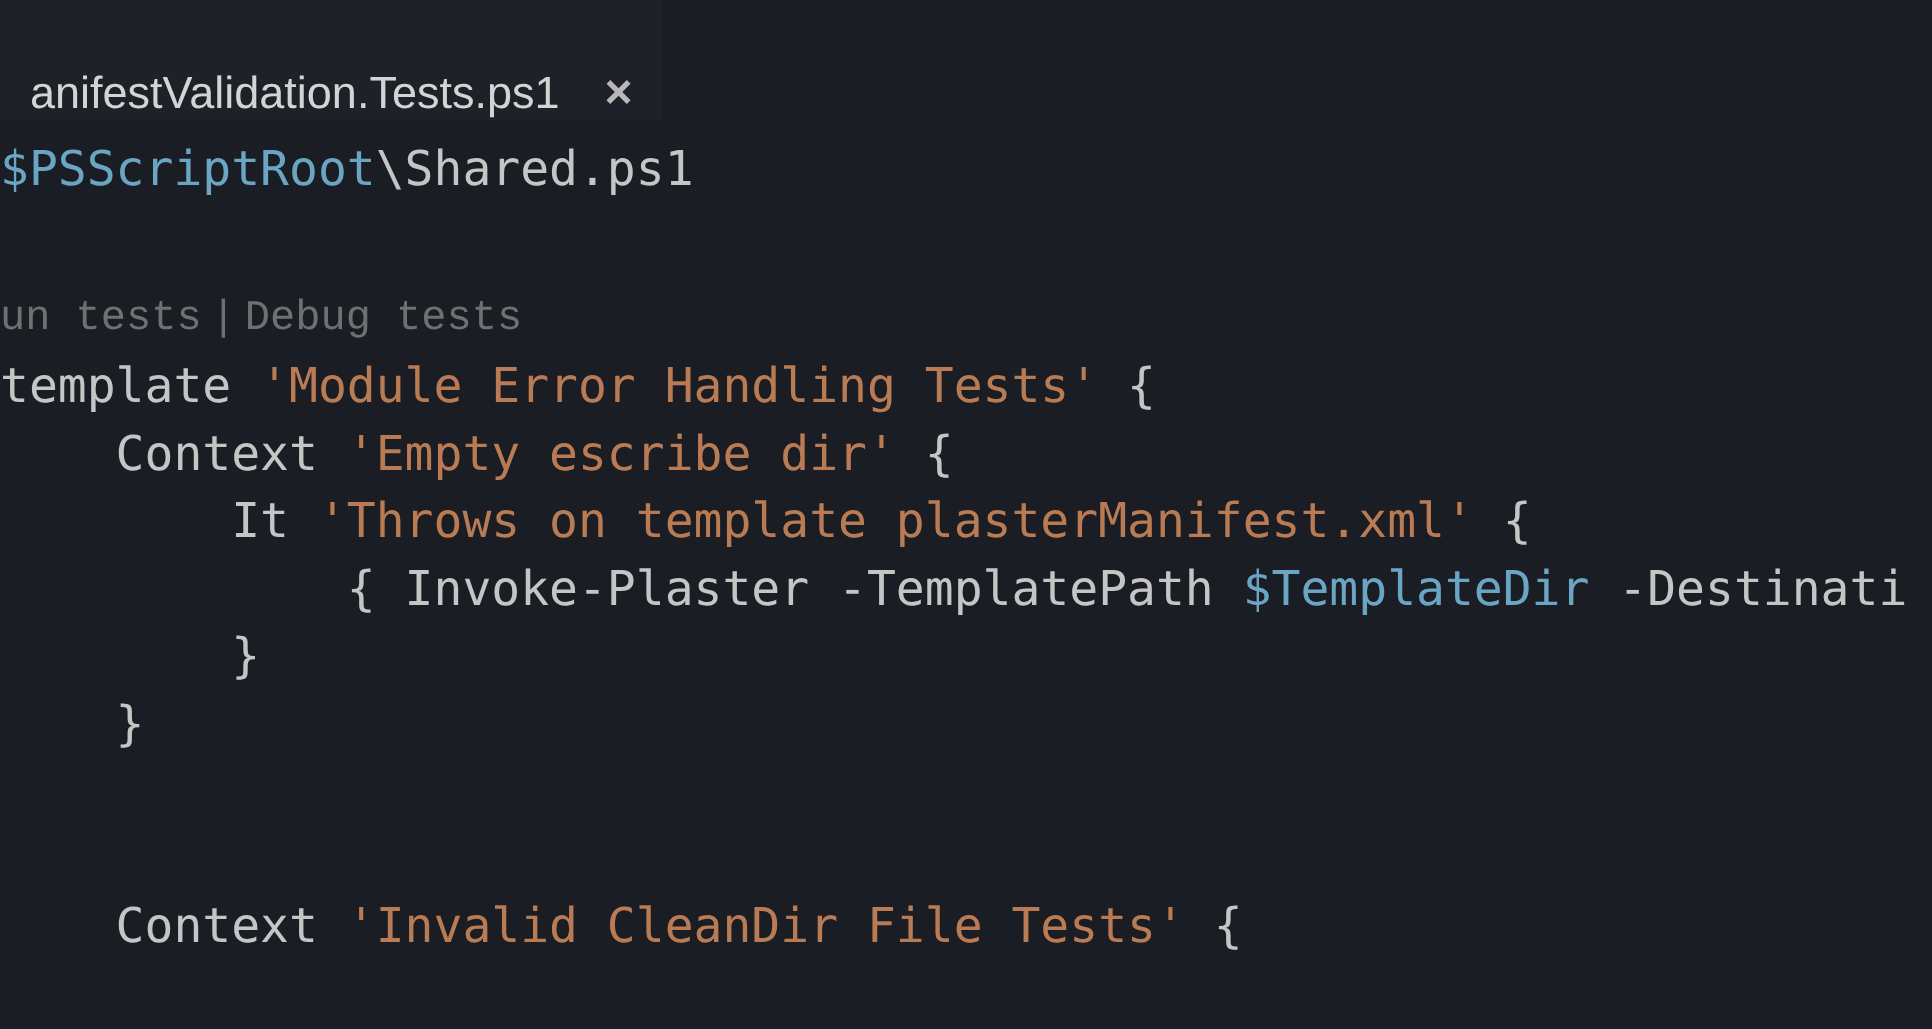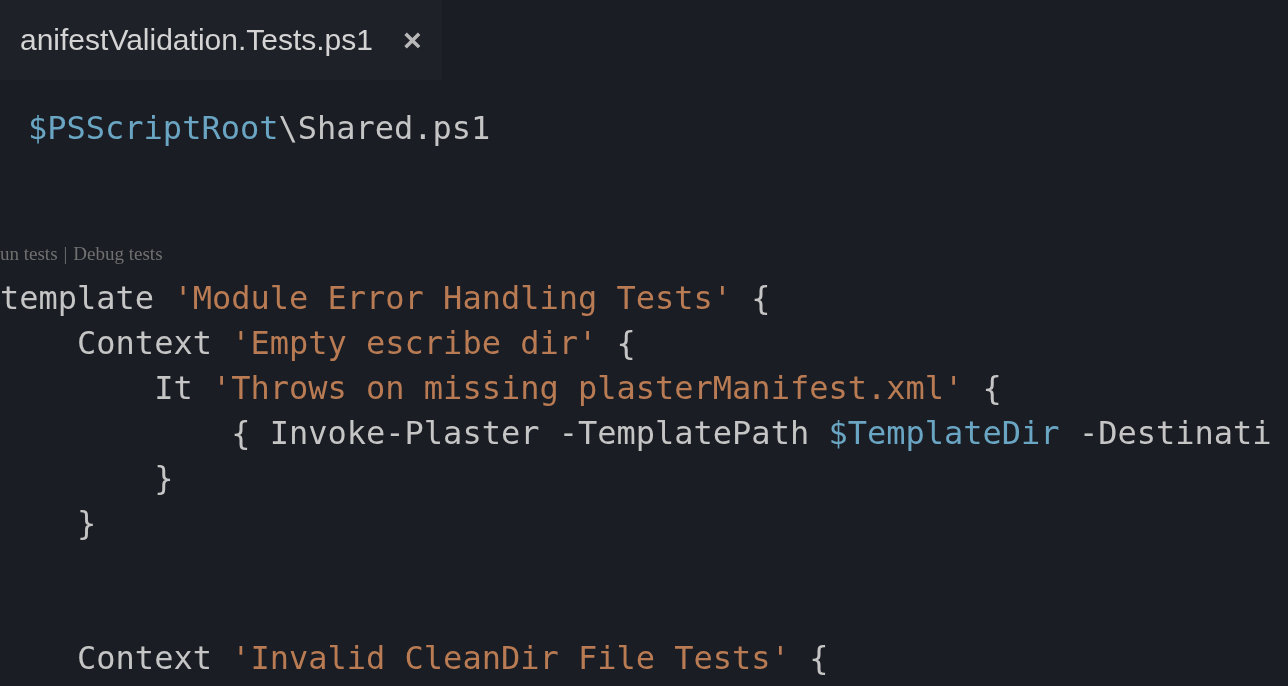--- a/index.html
+++ b/index.html
@@ -16,21 +16,21 @@
       color: #c5c5c5;
     }
     .tab-bar {
       height: 80px;
       display: flex;
       align-items: center;
       background: #1a1d23;
     }
     .tab {
       display: flex;
-      align-items: center;
+      align-items: flex-end;
       height: 100%;
       padding: 0 20px;
       background: #1e2128;
       gap: 30px;
     }
     .tab-title {
       font-size: 30px;
       color: #d4d4d4;
       font-family: -apple-system, 'Segoe UI', sans-serif;
     }
@@ -45,25 +45,24 @@
       padding: 0 0 0 0;
       font-size: 32px;
       line-height: 45px;
       position: relative;
     }
     .code-line {
       white-space: pre;
       font-family: 'Consolas', 'Monaco', monospace;
     }
     .codelens {
-      font-size: 19px;
+      font-size: 28px;
       color: #707070;
-      font-family: Liberation Serif, serif;
+      font-family: Liberation Mono, monospace;
       padding-left: 0;
-      margin-top: 25px;
     }
     .codelens .separator {
       color: #707070;
       margin: 0 6px;
     }
     .codelens-link {
       color: #707070;
       cursor: pointer;
     }
     .variable {
@@ -76,21 +75,21 @@
       color: #b97b53;
       text-align: right;
     }
     .brace {
       color: #c5c5c5;
     }
     .line {
       position: relative;
       height: 45px;
     }
-    .line-1 { margin-top: 26px; padding-left: 28px; }
+    .line-1 { margin-top: 10px; }
     .line-gap { height: 45px; }
     .codelens-gap { height: 10px; }
   </style>
 </head>
 <body>
 
 <div class="tab-bar">
   <div class="tab">
     <span class="tab-title">anifestValidation.Tests.ps1</span>
     <span class="tab-close">×</span>
@@ -112,21 +111,21 @@
 
   <div class="line">
     <span class="code-line"><span class="plain">template </span><span class="string">'Module Error Handling Tests'</span><span class="brace"> {</span></span>
   </div>
 
   <div class="line">
     <span class="code-line"><span class="plain">    </span><span class="plain">Context </span><span class="string">'Empty escribe dir'</span><span class="brace"> {</span></span>
   </div>
 
   <div class="line">
-    <span class="code-line"><span class="plain">        </span><span class="plain">It </span><span class="string">'Throws on missing plasterManifest.xml'</span><span class="brace"> {</span></span>
+    <span class="code-line"><span class="plain">        </span><span class="plain">It </span><span class="string">'Throws on template plasterManifest.xml'</span><span class="brace"> {</span></span>
   </div>
 
 
   <div class="line">
     <span class="code-line"><span class="plain">            </span><span class="plain">{ Invoke-Plaster -TemplatePath </span><span class="variable">$TemplateDir</span><span class="plain"> -Destinati</span></span>
   </div>
 
   <div class="line">
     <span class="code-line"><span class="plain">        </span><span class="brace">}</span></span>
   </div>

